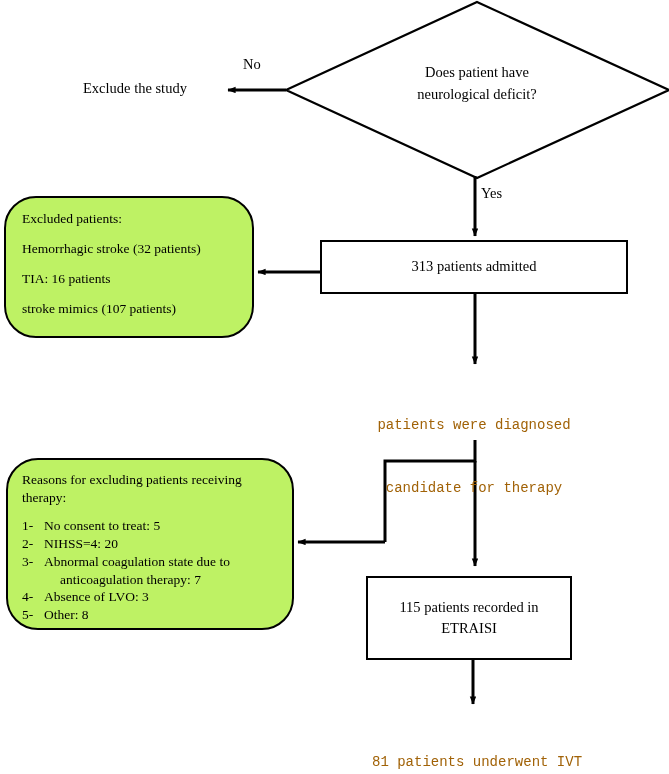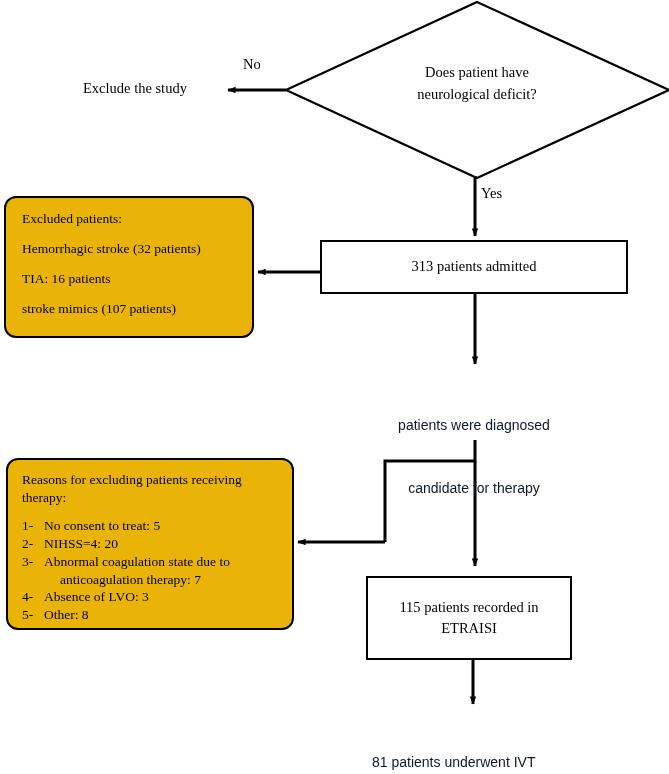--- a/index.html
+++ b/index.html
@@ -20,22 +20,22 @@
   #edges {
     position: absolute;
     left: 0;
     top: 0;
     width: 669px;
     height: 774px;
     pointer-events: none;
   }
   .node-text {
     position: absolute;
-    font-family: Liberation Sans, sans-serif;
-    color: #0f172a;
+    font-family: Liberation Mono, monospace;
+    color: #a16207;
     white-space: pre;
     line-height: 1.18;
   }
 
   
   .diamond-label {
     position: absolute;
     left: 362px;
     top: 62px;
     width: 230px;
@@ -84,22 +84,22 @@
     top: 576px;
     width: 206px;
     height: 84px;
   }
 
   
   .round-box {
     position: absolute;
     box-sizing: border-box;
     border: 2px solid #000000;
-    border-radius: 12px;
-    background: #eab308;
+    border-radius: 32px;
+    background: #bef264;
     font-size: 13.5px;
   }
   #box-excluded {
     left: 4px;
     top: 196px;
     width: 250px;
     height: 142px;
     padding: 13px 16px 0 16px;
   }
   #box-excluded .line {

